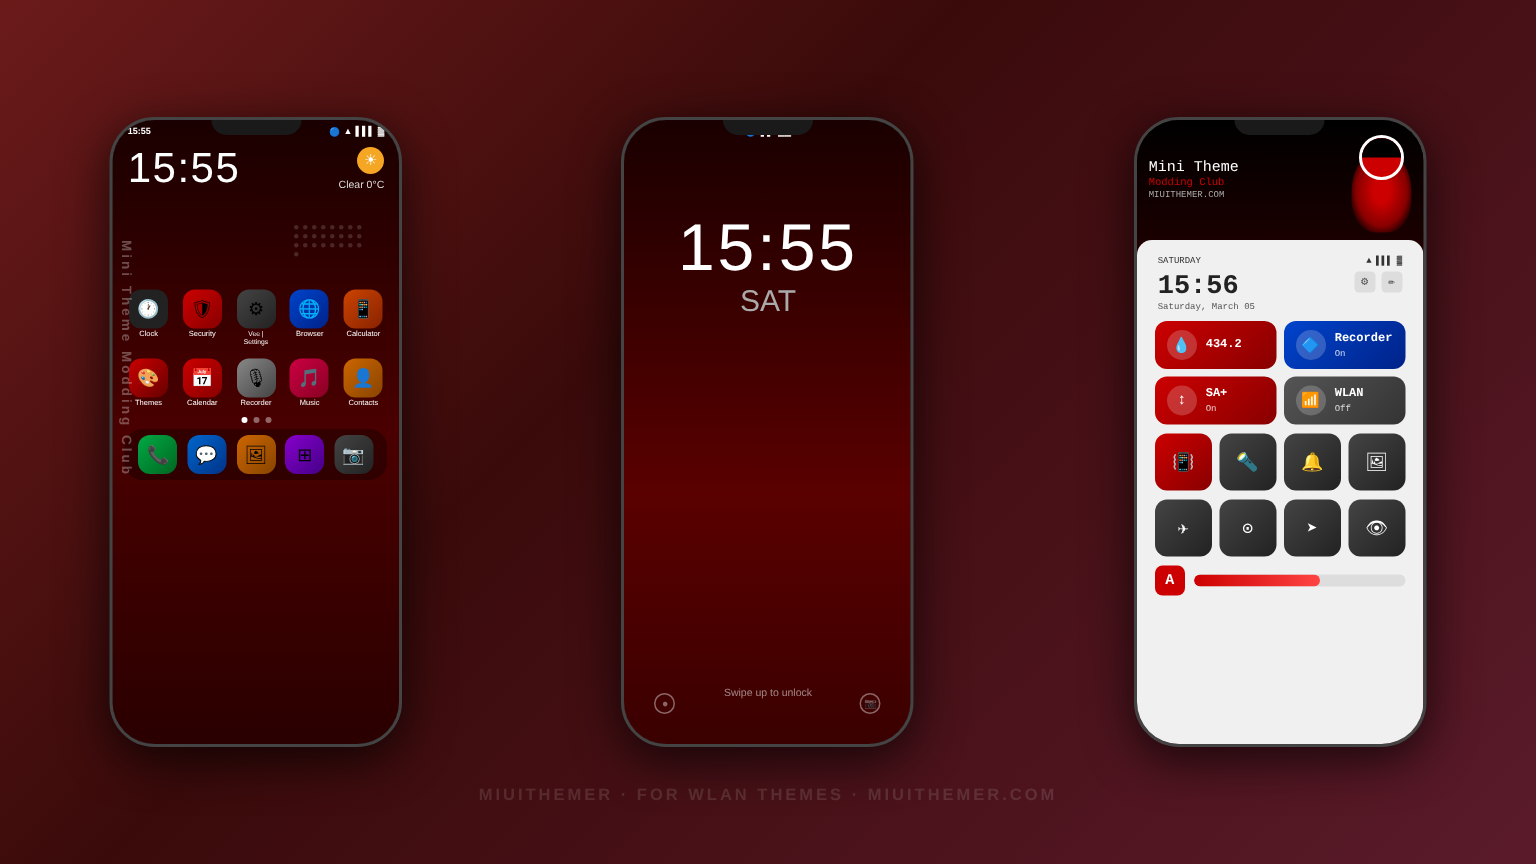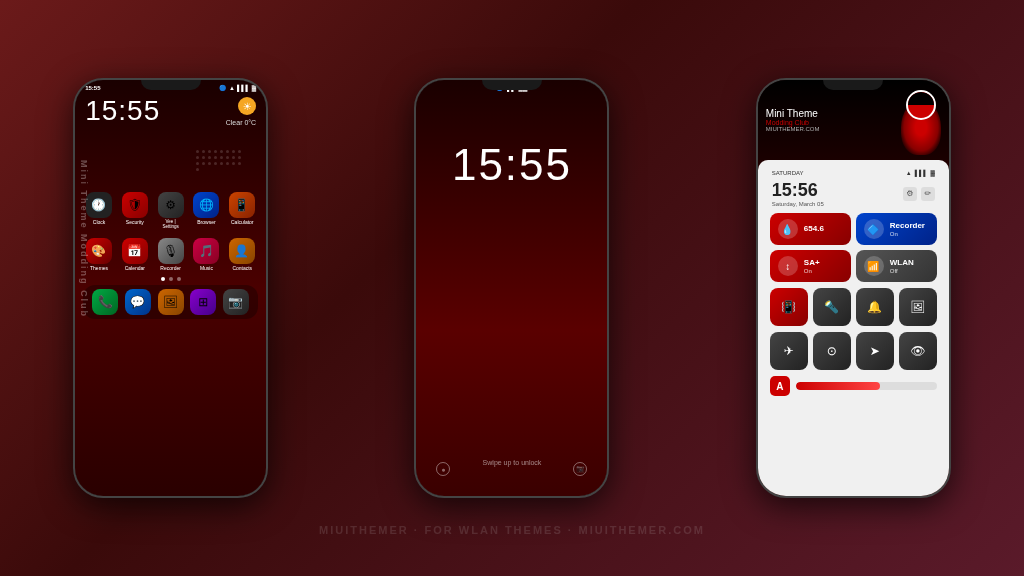--- a/index.html
+++ b/index.html
@@ -235,20 +235,21 @@
       display: flex;
       align-items: center;
       justify-content: center;
       font-size: 7px;
       color: rgba(255,255,255,0.4);
     }
 
     
     .phone3-screen {
       background: linear-gradient(180deg, #1a0000 0%, #3a0000 100%);
+      font-family: Liberation Mono, monospace;
     }
     .phone3-top-banner {
       height: 80px;
       background: linear-gradient(180deg, #000 0%, #1a0000 100%);
       position: relative;
       overflow: hidden;
       display: flex;
       align-items: center;
       justify-content: space-between;
       padding: 8px;
@@ -271,21 +272,21 @@
     .ctrl-status-bar {
       display: flex;
       justify-content: space-between;
       font-size: 6px;
       color: #333;
       padding: 4px 8px 2px;
     }
     .ctrl-time-row {
       display: flex;
       justify-content: space-between;
-      align-items: center;
+      align-items: flex-start;
       padding: 2px 8px;
     }
     .ctrl-time {
       font-size: 18px;
       font-weight: bold;
       color: #222;
     }
     .ctrl-date {
       font-size: 6px;
       color: #555;
@@ -541,20 +542,21 @@
 
     <div class="phone2-status">
       <span style="font-size:6px;">🔵</span>
       <span style="font-size:6px;">▌▌</span>
       <span style="font-size:6px;">▓▓</span>
     </div>
 
     <div class="phone2-time">15:55</div>
 
     <div class="phone2-date">
+      <div>SAT</div>
     </div>
 
     <div class="swipe-up">Swipe up to unlock</div>
 
     <div class="lock-dots">
       <span style="font-size:7px;color:rgba(255,255,255,0.4)">●</span>
     </div>
 
     <div class="lock-cam">📷</div>
   </div>
@@ -599,21 +601,21 @@
             <div class="ctrl-icon-btn" style="font-size:8px;">⚙</div>
             <div class="ctrl-icon-btn" style="font-size:8px;">✏</div>
           </div>
         </div>
 
         <div class="control-buttons">
 
           <div class="ctrl-btn-wide active">
             <div class="ctrl-btn-icon">💧</div>
             <div>
-              <div class="ctrl-btn-text">654.6</div>
+              <div class="ctrl-btn-text">434.2</div>
             </div>
           </div>
 
           <div class="ctrl-btn-wide blue">
             <div class="ctrl-btn-icon">🔷</div>
             <div>
               <div class="ctrl-btn-text">Recorder</div>
               <div class="ctrl-btn-sub">On</div>
             </div>
           </div>

